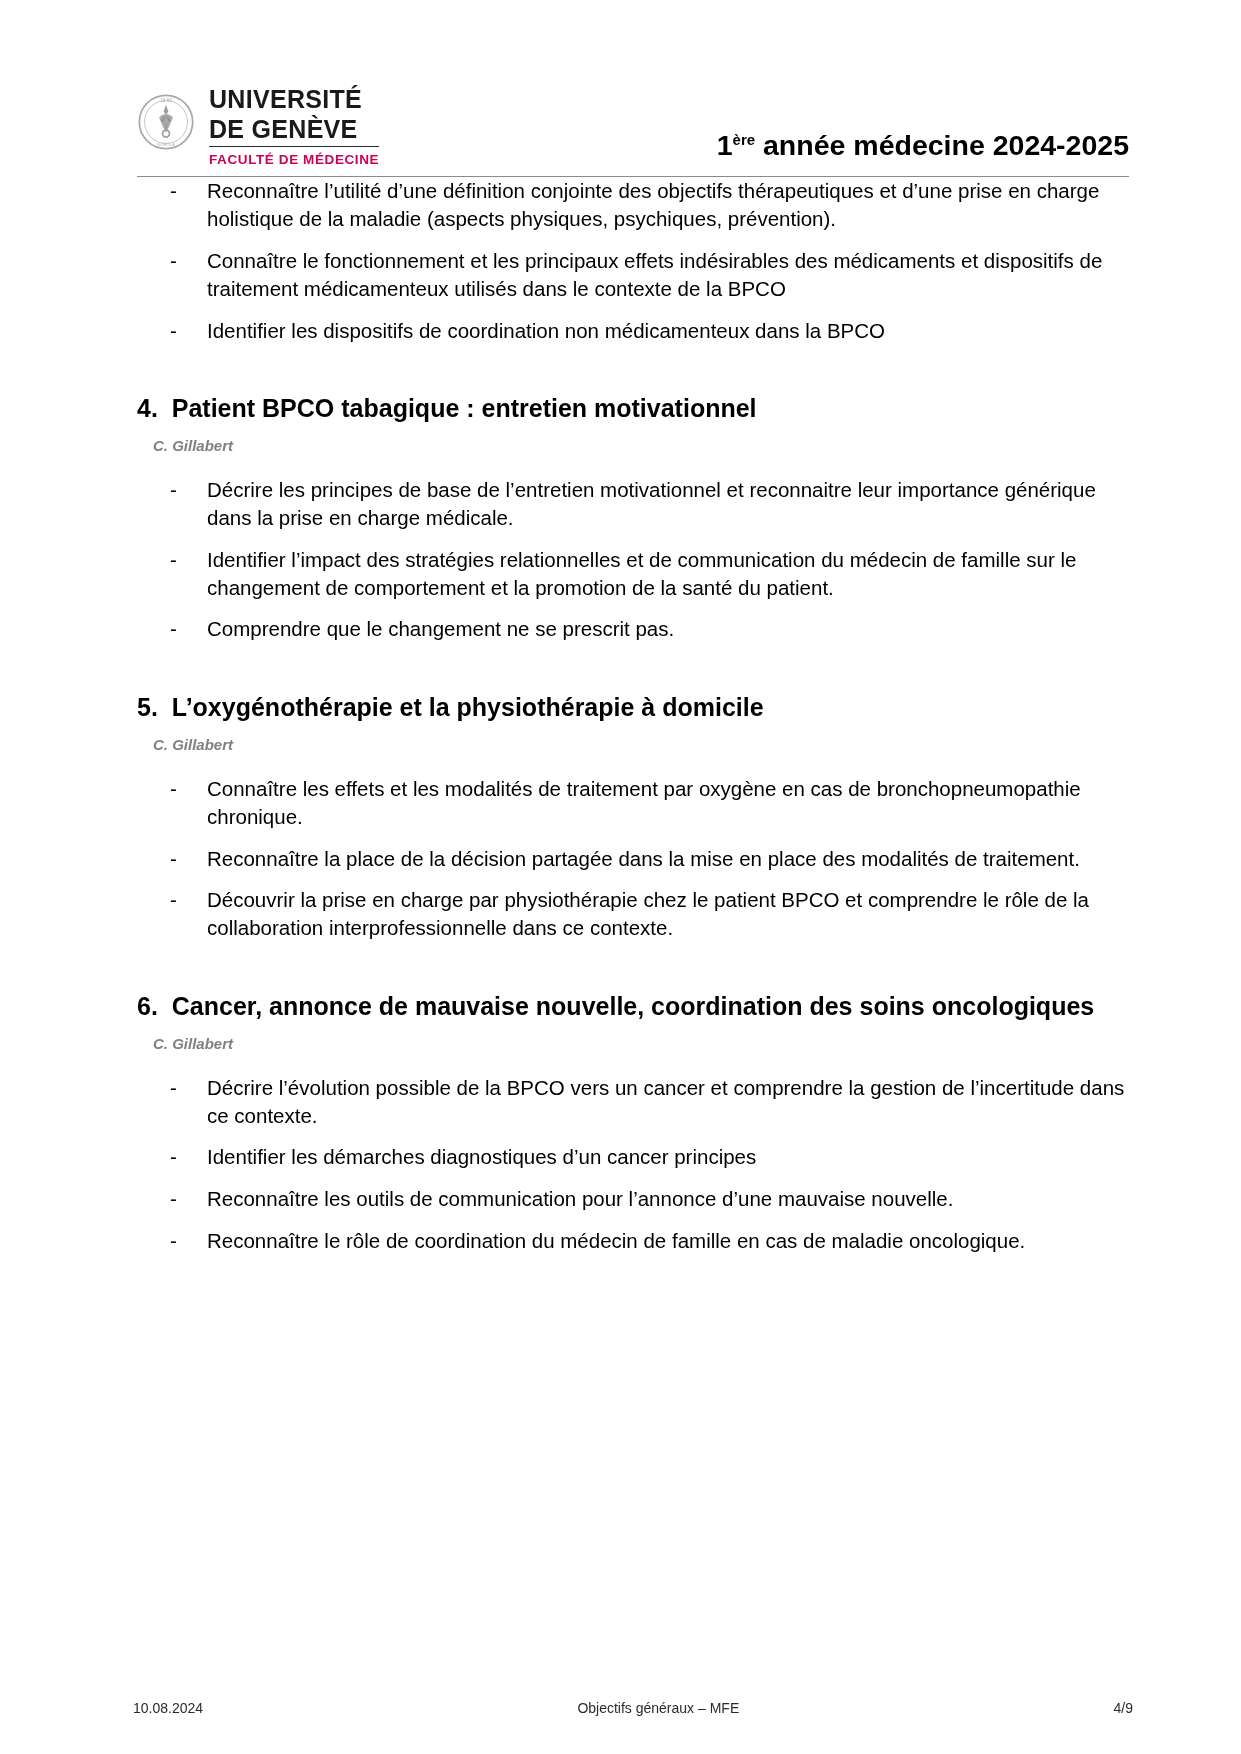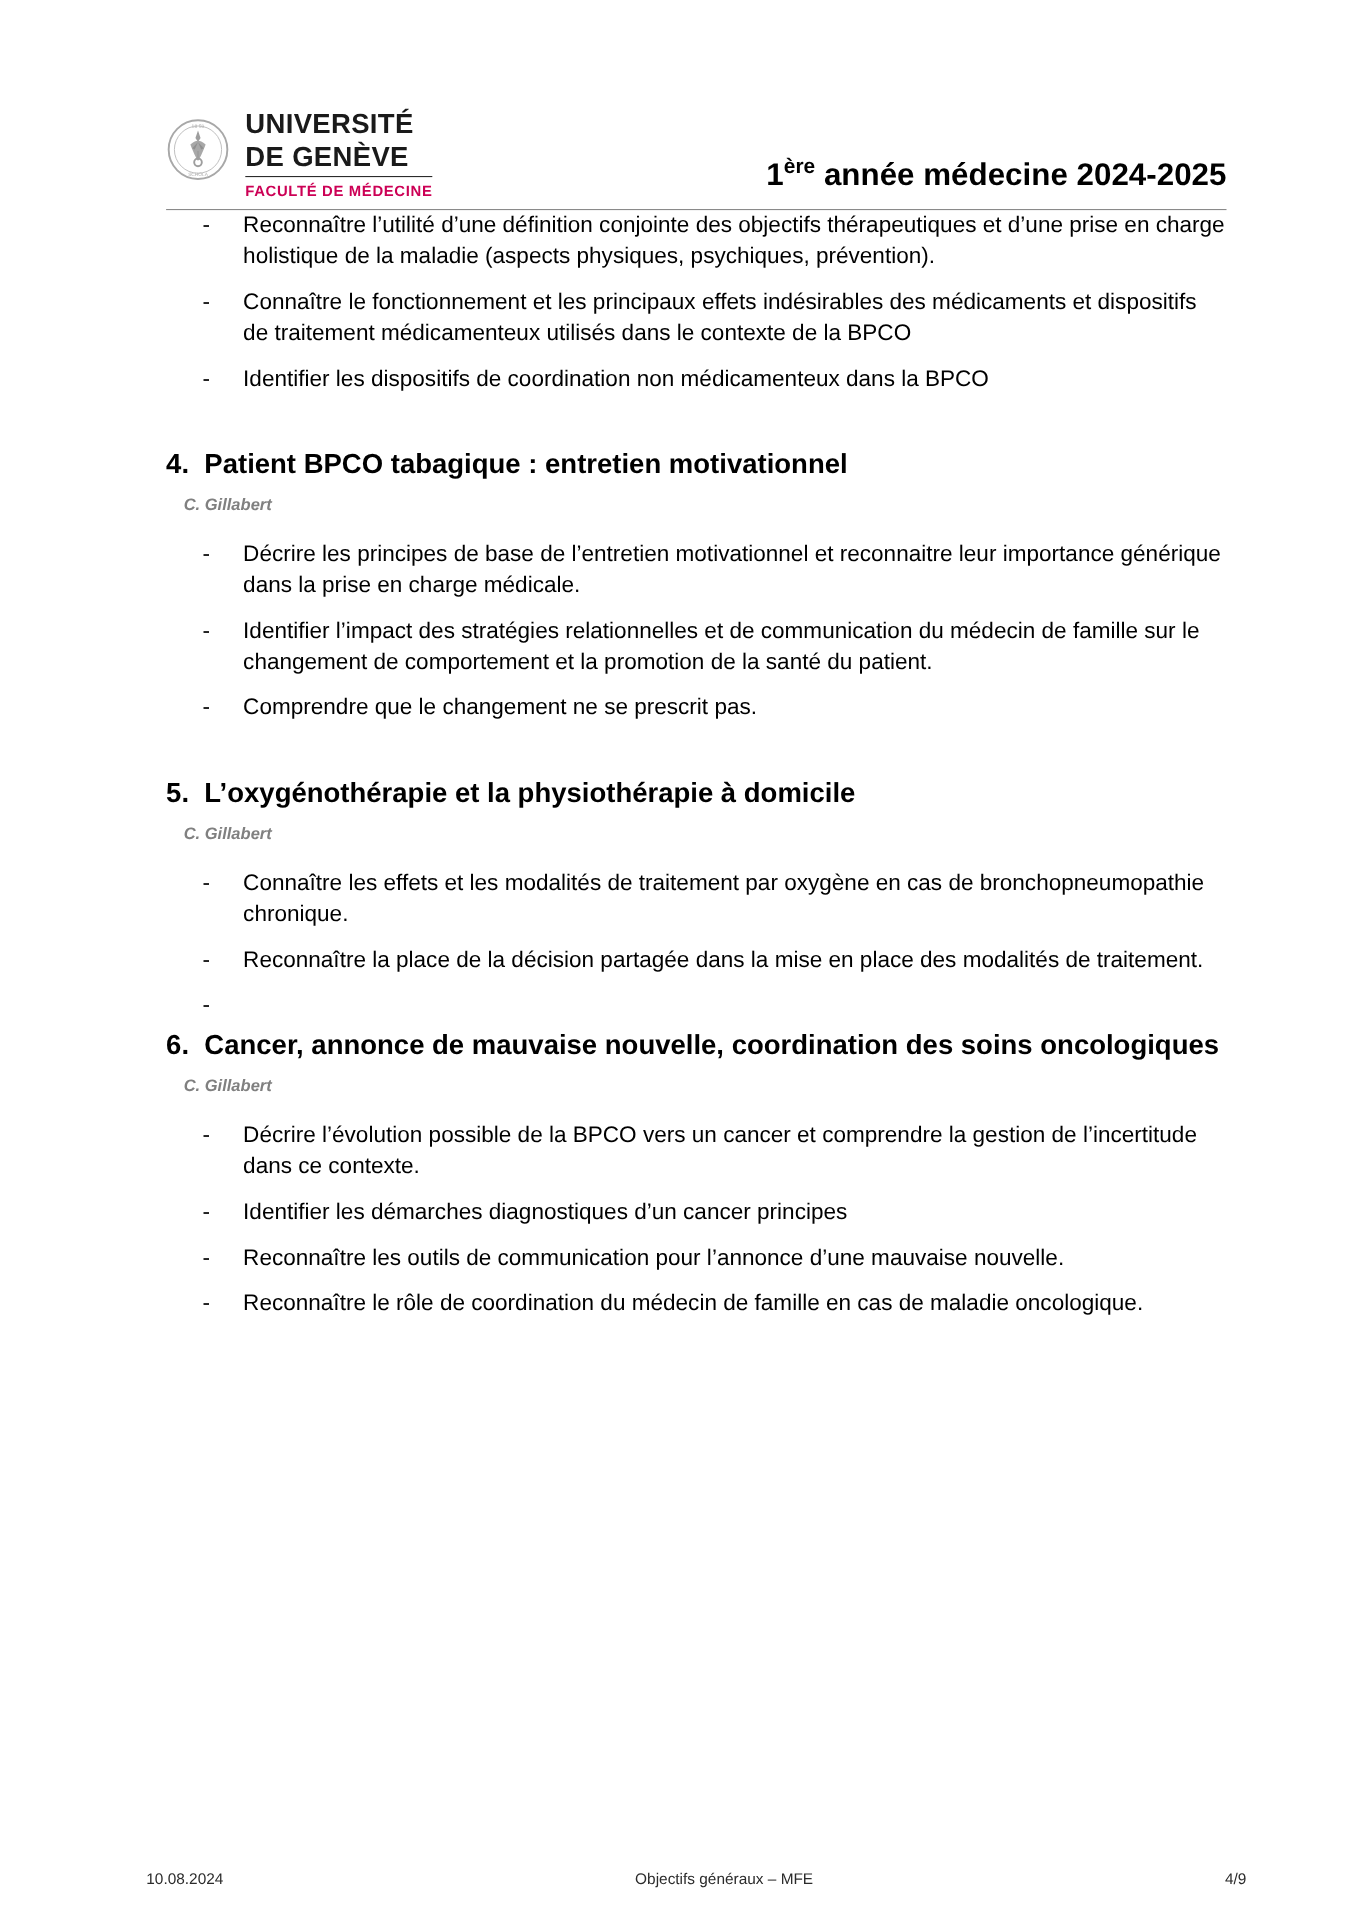--- a/index.html
+++ b/index.html
@@ -10,21 +10,21 @@
   body {
     font-family: "Liberation Sans", sans-serif;
     color: #000000;
   }
   .page {
     position: relative;
     width: 1241px;
     height: 1754px;
     background: #ffffff;
     box-sizing: border-box;
-    padding: 18px;
+    padding: 4px;
     overflow: hidden;
   }
 
   
   .header {
     position: relative;
     padding: 52px 108px 0 133px;
     display: flex;
     align-items: flex-end;
     justify-content: space-between;
@@ -71,21 +71,21 @@
   }
   .header-title {
     font-family: "Liberation Sans", sans-serif;
     font-weight: bold;
     font-size: 28.5px;
     color: #000000;
     white-space: nowrap;
     padding-bottom: 4px;
   }
   .header-title sup {
-    font-size: 19px;
+    font-size: 15px;
     vertical-align: super;
     line-height: 0;
   }
   .header-rule {
     margin: 10px 108px 0 133px;
     border-top: 1.6px solid #8a8a8a;
   }
 
   
   .content {
@@ -210,21 +210,21 @@
         <li><span class="dash">-</span><span>Comprendre que le changement ne se prescrit pas.</span></li>
       </ul>
     </div>
 
     <div class="section">
       <h2 class="section-heading"><span>5.</span>&nbsp;&nbsp;<span>L’oxygénothérapie et la physiothérapie à domicile</span></h2>
       <div class="byline">C. Gillabert</div>
       <ul class="objectives">
         <li><span class="dash">-</span><span>Connaître les effets et les modalités de traitement par oxygène en cas de bronchopneumopathie chronique.</span></li>
         <li><span class="dash">-</span><span>Reconnaître la place de la décision partagée dans la mise en place des modalités de traitement.</span></li>
-        <li><span class="dash">-</span></li>
+        <li><span class="dash">-</span><span>Découvrir la prise en charge par physiothérapie chez le patient BPCO et comprendre le rôle de la collaboration interprofessionnelle dans ce contexte.</span></li>
       </ul>
     </div>
 
     <div class="section">
       <h2 class="section-heading"><span>6.</span>&nbsp;&nbsp;<span>Cancer, annonce de mauvaise nouvelle, coordination des soins oncologiques</span></h2>
       <div class="byline">C. Gillabert</div>
       <ul class="objectives">
         <li><span class="dash">-</span><span>Décrire l’évolution possible de la BPCO vers un cancer et comprendre la gestion de l’incertitude dans ce contexte.</span></li>
         <li><span class="dash">-</span><span>Identifier les démarches diagnostiques d’un cancer principes</span></li>
         <li><span class="dash">-</span><span>Reconnaître les outils de communication pour l’annonce d’une mauvaise nouvelle.</span></li>

